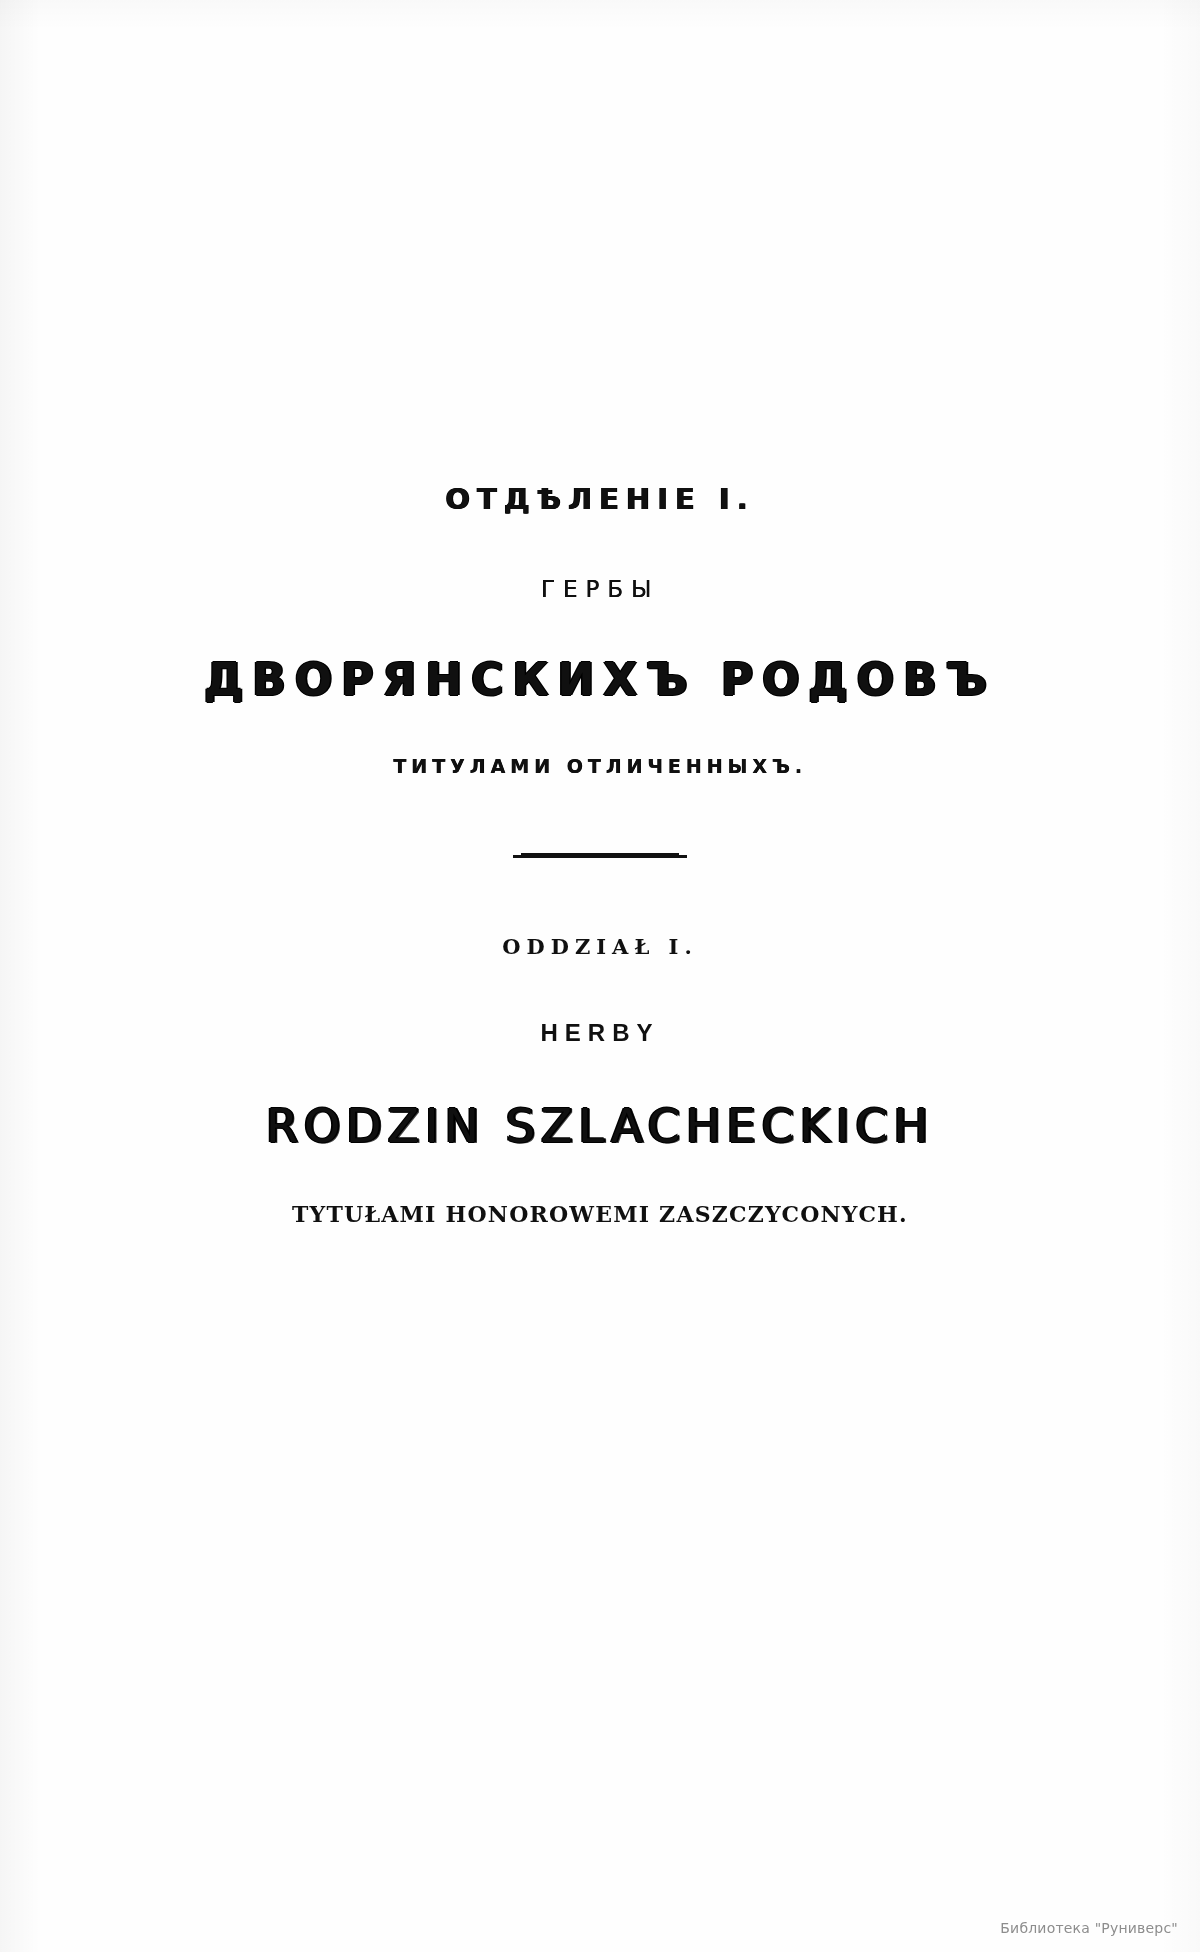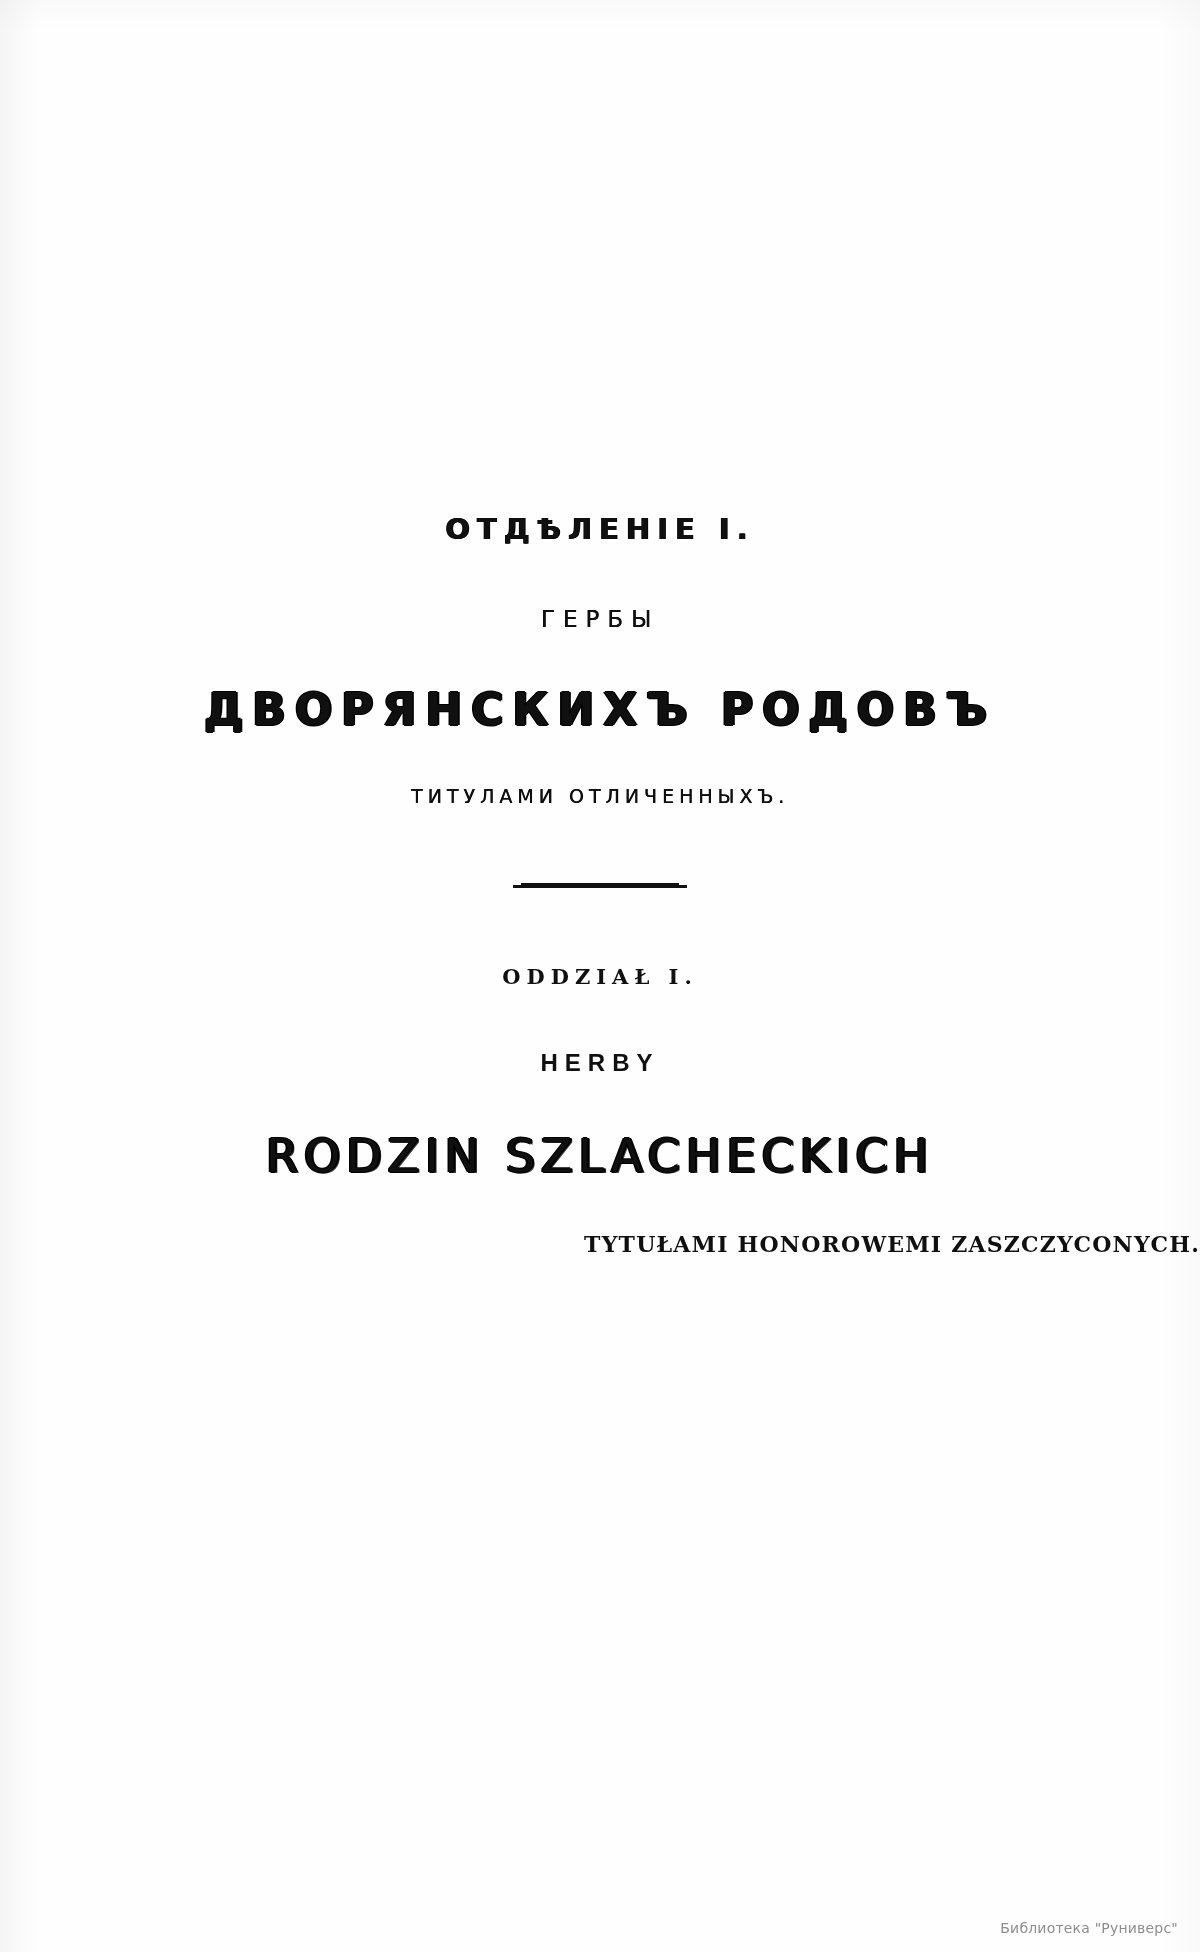--- a/index.html
+++ b/index.html
@@ -30,21 +30,21 @@
       linear-gradient(90deg, rgba(0,0,0,0.035) 0px, rgba(0,0,0,0.0) 40px),
       linear-gradient(270deg, rgba(0,0,0,0.02) 0px, rgba(0,0,0,0.0) 40px),
       linear-gradient(180deg, rgba(0,0,0,0.02) 0px, rgba(0,0,0,0.0) 30px);
     pointer-events: none;
   }
 
   .content {
     position: absolute;
     left: 0;
     right: 0;
-    top: 512px;
+    top: 482px;
     text-align: center;
   }
 
   .line {
     text-align: center;
     color: #101010;
   }
 
   
   .ru-section {
@@ -71,21 +71,21 @@
     margin-bottom: 50px;
     text-shadow:
       1.6px 0 0 #000,
       -1.4px 0 0 #000,
       0 1.2px 0 #000,
       0 -1.1px 0 #000;
     text-align: center;
   }
   .ru-sub2 {
     font-family: "DejaVu Sans", sans-serif;
-    font-weight: 400;
+    font-weight: 700;
     font-size: 19px;
     letter-spacing: 5px;
     margin-bottom: 0;
     text-shadow: 0.4px 0 0 #000;
   }
 
   
   .divider-wrap {
     margin: 78px 0 76px 0;
     display: flex;
@@ -134,21 +134,20 @@
       0 1.4px 0 #000,
       0 -1.3px 0 #000,
       2.4px 1.4px 0 #444;
   }
   .pl-sub2 {
     font-family: "DejaVu Serif", serif;
     font-weight: 700;
     font-size: 22px;
     letter-spacing: 1.2px;
     margin-bottom: 0;
-    text-align: right;
   }
 
   
   .footer {
     position: absolute;
     right: 22px;
     bottom: 16px;
     font-family: "DejaVu Sans", sans-serif;
     font-size: 14px;
     color: #8d8d8d;

